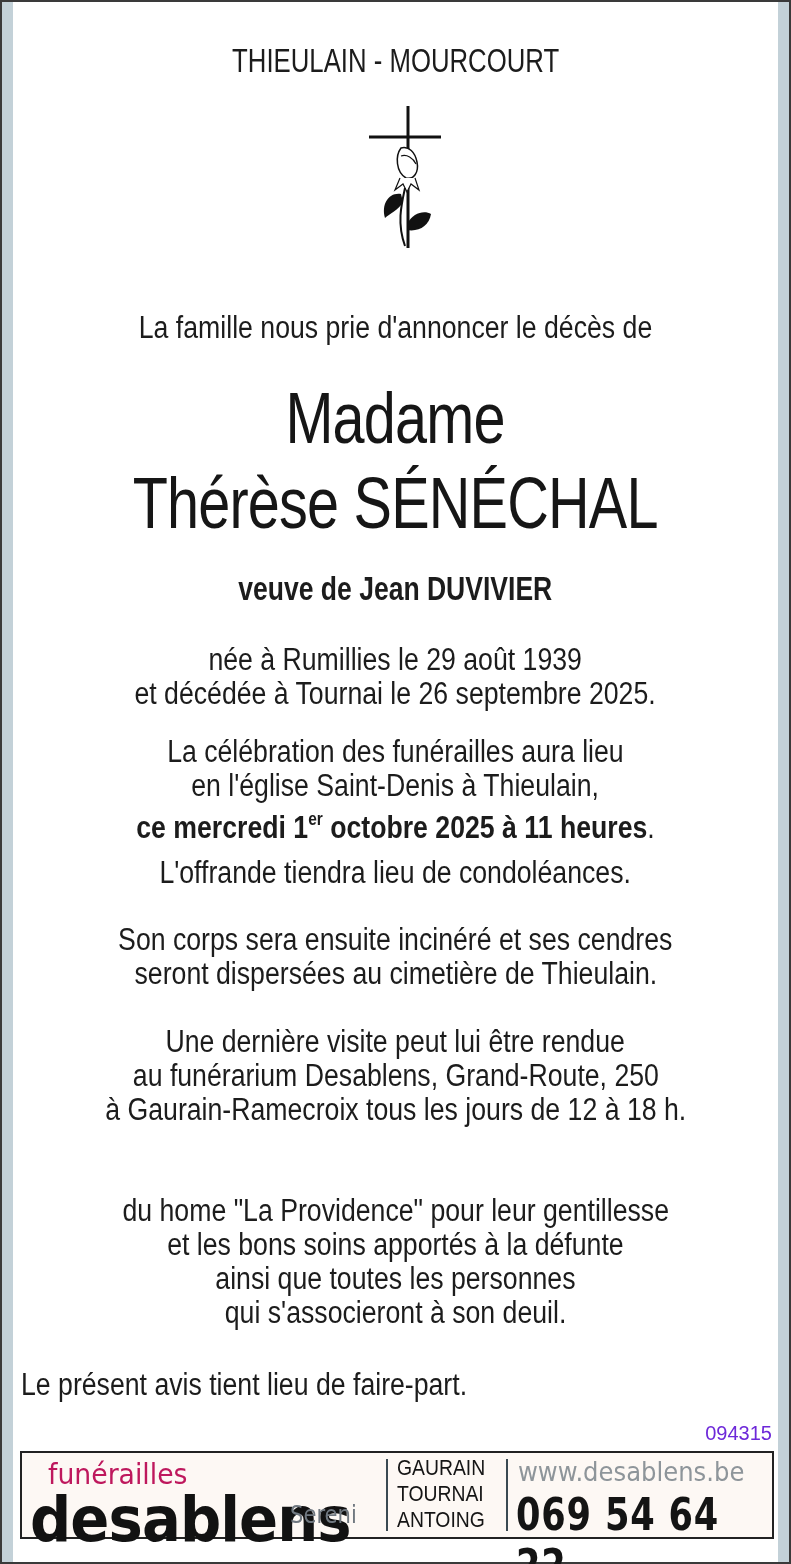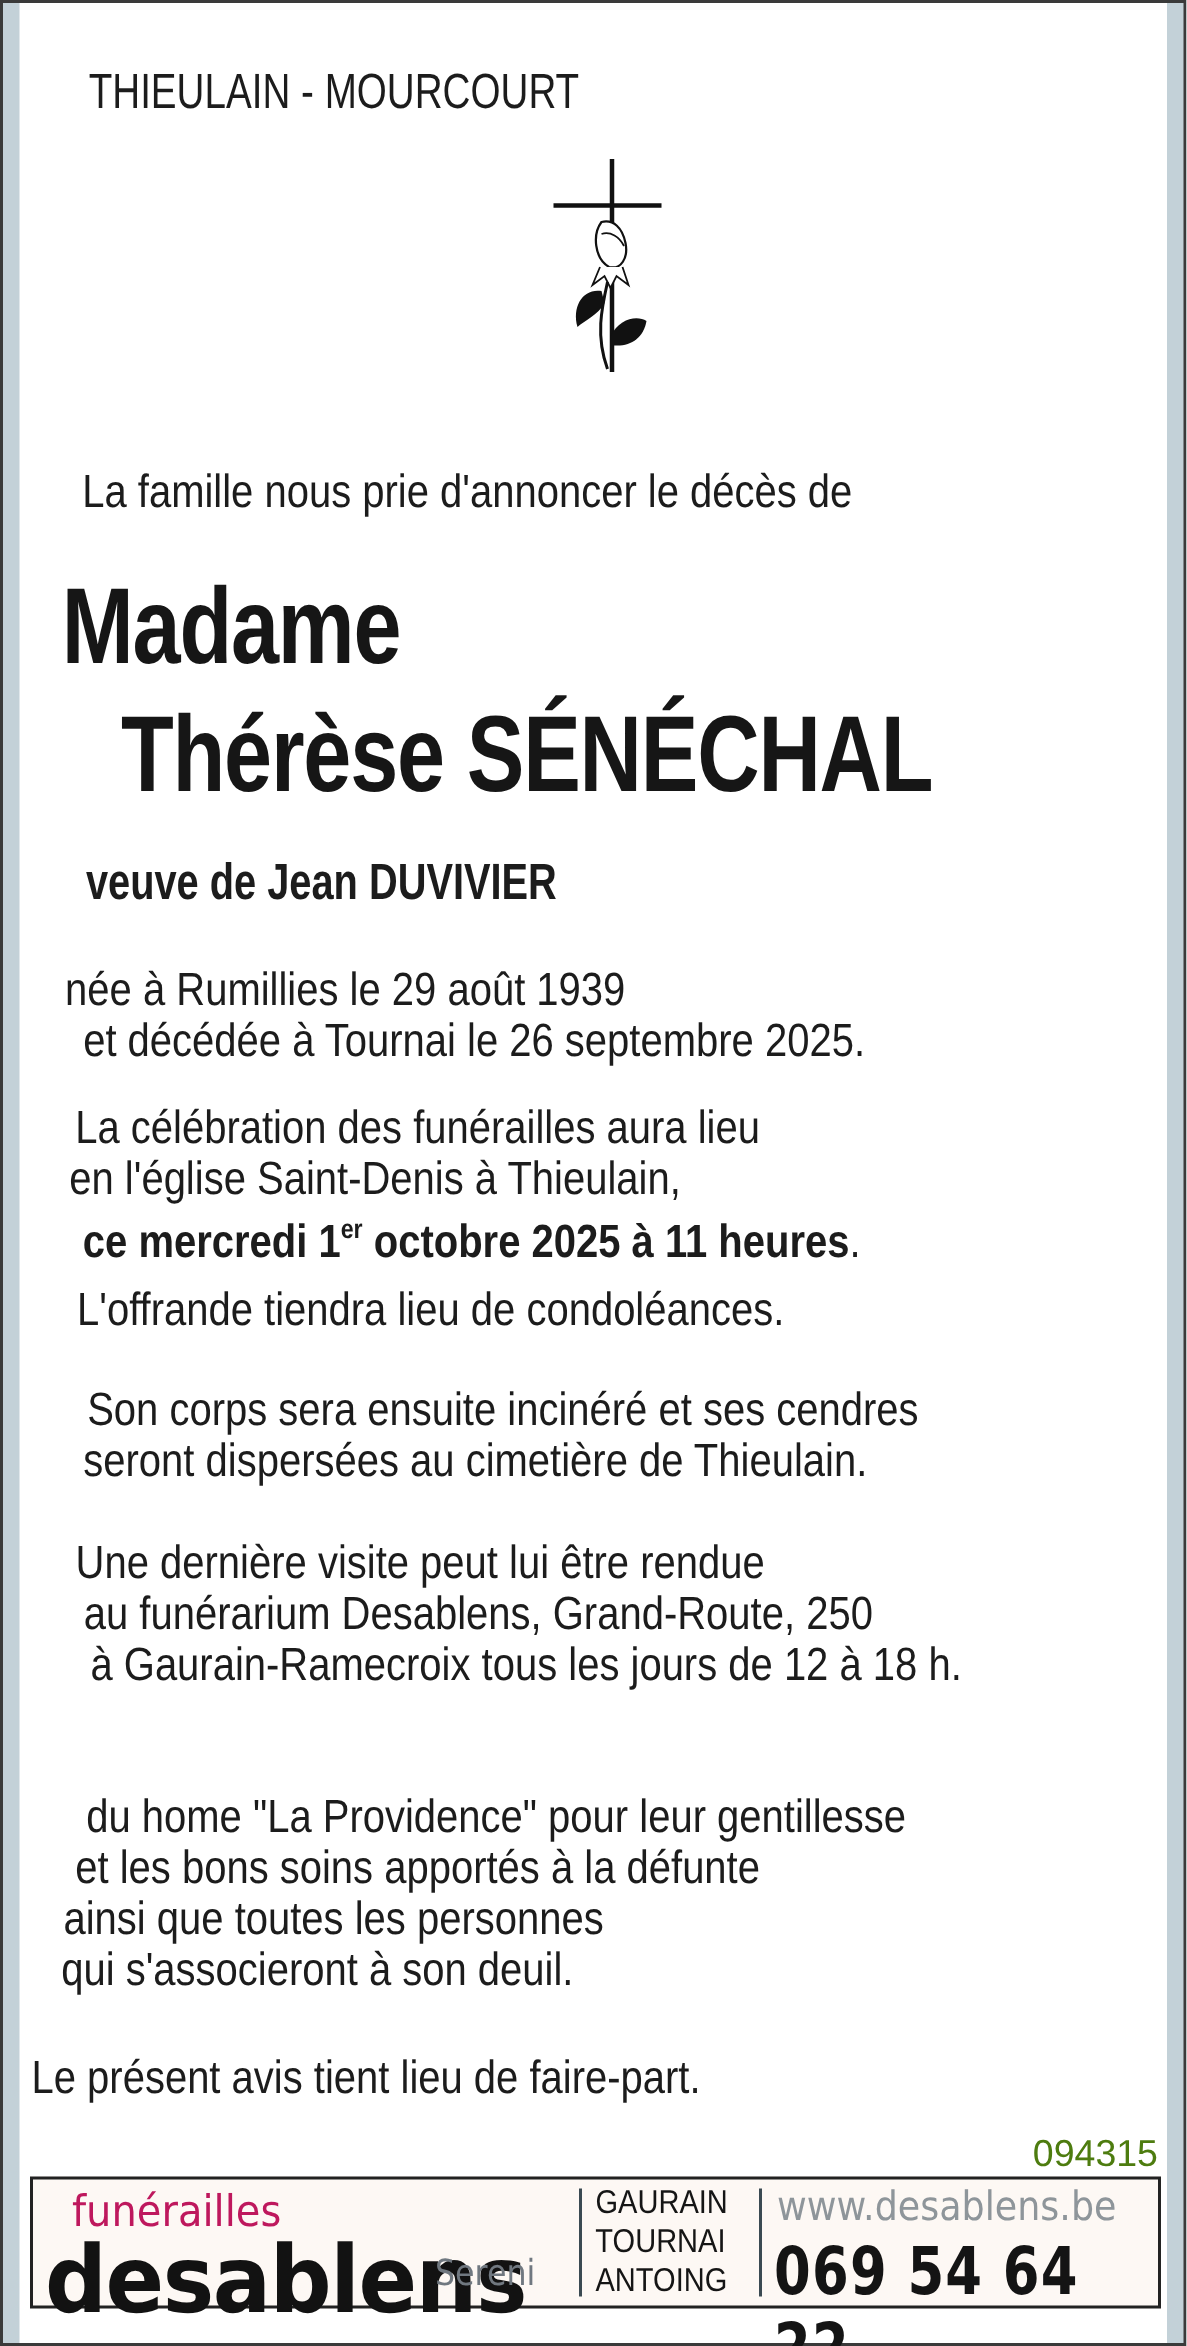--- a/index.html
+++ b/index.html
@@ -6,46 +6,46 @@
   body { width: 791px; height: 1564px; position: relative; overflow: hidden; }
   .frame {
     position: absolute; left: 0; top: 0; width: 787px; height: 1560px;
     border: 2px solid #3a3a3a; background: #c3d1d8;
   }
   .page {
     position: absolute; left: 11px; top: 0; width: 765px; height: 1560px;
     background: #ffffff;
   }
   .t {
-    position: absolute; left: 0; width: 765px; 
+    position: absolute; left: 0; width: 765px; text-align: center;
     font-family: "Liberation Sans", sans-serif; color: #1c1c1c;
     white-space: nowrap; line-height: 1;
   }
   .cond { display: inline-block; transform-origin: center center; }
   .town { top: 42px; font-size: 33px; }
   .town .cond { transform: scaleX(0.78); }
   .intro { top: 310px; font-size: 31px; }
   .intro .cond { transform: scaleX(0.86); }
   .name1, .name2 {
-    font-size: 72px; font-weight: bold; letter-spacing: -1px; color: #161616;
+    font-size: 72px; font-weight: normal; letter-spacing: -1px; color: #161616;
   }
   .name1 { top: 380px; }
   .name2 { top: 465px; }
   .name1 .cond, .name2 .cond { transform: scaleX(0.80); }
   .widow { top: 569px; font-size: 34px; font-weight: bold; }
   .widow .cond { transform: scaleX(0.78); }
   .body { font-size: 31px; }
   .body .cond { transform: scaleX(0.86); }
   .bold { font-weight: bold; }
   sup.er { font-size: 18px; vertical-align: 13px; line-height: 0; }
   .left { text-align: left; left: 8px; }
   .left .cond { transform-origin: left center; }
   .ref {
-    position: absolute; right: 6px; top: 1420px; font-size: 25px;
-    font-family: "Liberation Sans", sans-serif; color: #4d7c0f;
+    position: absolute; right: 6px; top: 1420px; font-size: 20px;
+    font-family: "Liberation Sans", sans-serif; color: #6d28d9;
   }
   .footer {
     position: absolute; left: 7px; top: 1449px; width: 750px; height: 84px;
     border: 2px solid #222; background: #fdf8f4;
   }
   .f-brand { position: absolute; left: 0; top: 0; width: 365px; height: 84px; }
   .f-fun {
     position: absolute; left: 26px; top: 4px; font-size: 29px; color: #be185d;
     font-family: "DejaVu Sans", sans-serif;
   }

